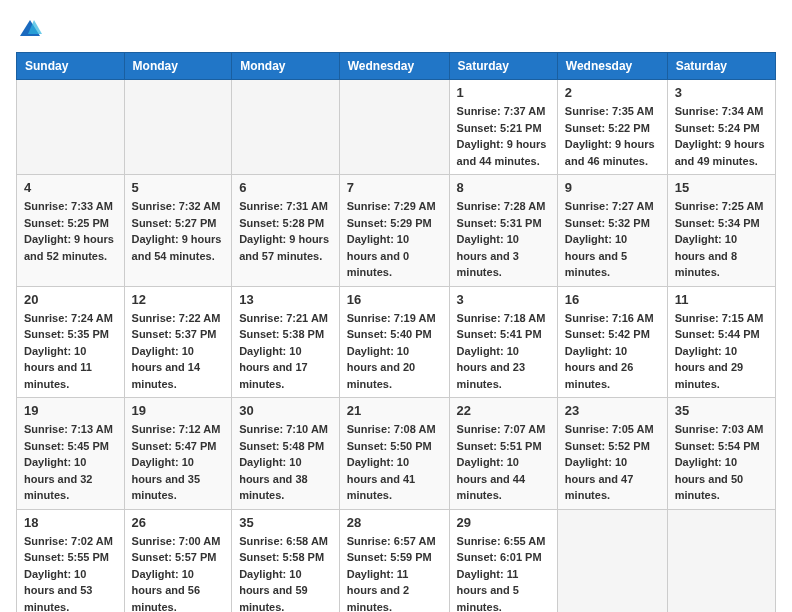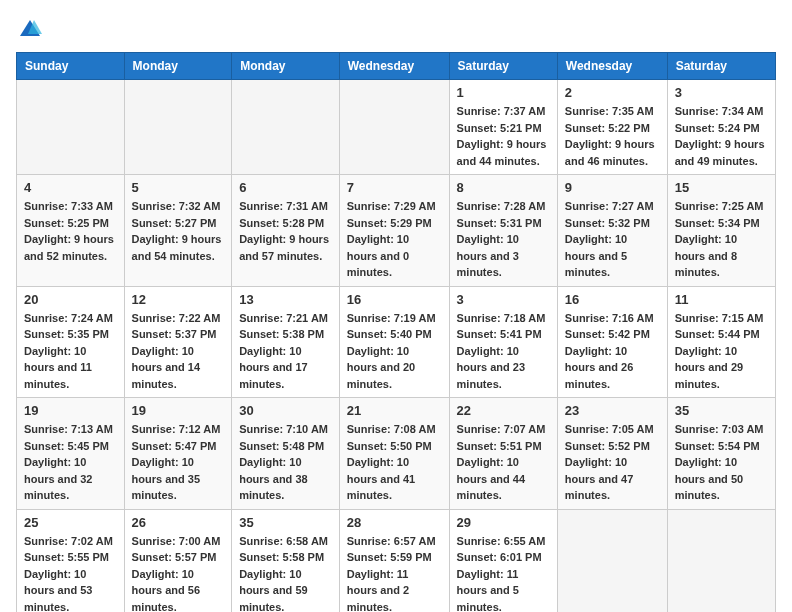--- a/index.html
+++ b/index.html
@@ -229,21 +229,21 @@
           <span class="day-number">23</span>
           <div class="day-info">Sunrise: 7:05 AM<br>Sunset: 5:52 PM<br>Daylight: 10 hours and 47 minutes.</div>
         </td>
         <td>
           <span class="day-number">35</span>
           <div class="day-info">Sunrise: 7:03 AM<br>Sunset: 5:54 PM<br>Daylight: 10 hours and 50 minutes.</div>
         </td>
       </tr>
       <tr>
         <td>
-          <span class="day-number">25</span>
+          <span class="day-number">18</span>
           <div class="day-info">Sunrise: 7:02 AM<br>Sunset: 5:55 PM<br>Daylight: 10 hours and 53 minutes.</div>
         </td>
         <td>
           <span class="day-number">26</span>
           <div class="day-info">Sunrise: 7:00 AM<br>Sunset: 5:57 PM<br>Daylight: 10 hours and 56 minutes.</div>
         </td>
         <td>
           <span class="day-number">35</span>
           <div class="day-info">Sunrise: 6:58 AM<br>Sunset: 5:58 PM<br>Daylight: 10 hours and 59 minutes.</div>
         </td>

